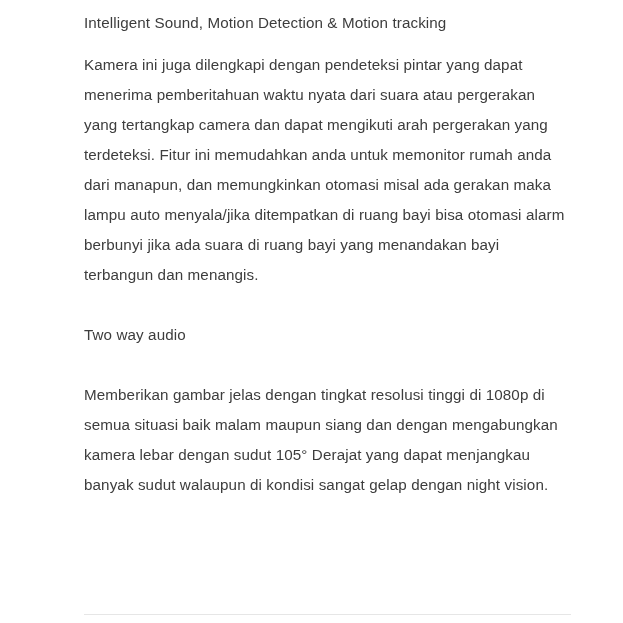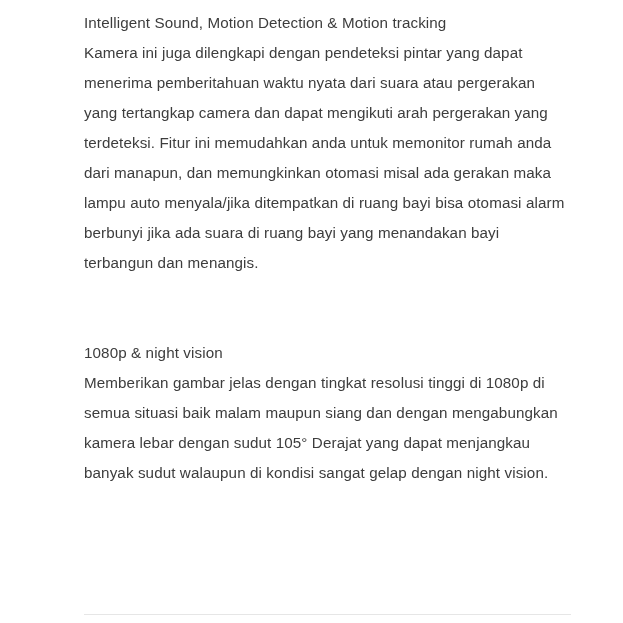--- a/index.html
+++ b/index.html
@@ -26,21 +26,21 @@
     font-size: 15.2px;
     line-height: 30px;
     letter-spacing: 0.1px;
     font-weight: 400;
   }
   .para {
     margin: 0;
     white-space: pre-wrap;
   }
   .para + .para {
-    margin-top: 0;
+    margin-top: 12px;
   }
   .spacer {
     height: 30px;
   }
   .heading-line {
     margin: 0;
     color: #3d3d3d;
   }
   .bottom-rule {
     position: absolute;
@@ -55,21 +55,21 @@
 <body>
 
 <div class="page">
   <div class="doc-body">
 
     <p class="para heading-line">Intelligent Sound, Motion Detection &amp; Motion tracking</p>
     <p class="para">Kamera ini juga dilengkapi dengan pendeteksi pintar yang dapat menerima pemberitahuan waktu nyata dari suara atau pergerakan yang tertangkap camera dan dapat mengikuti arah pergerakan yang terdeteksi. Fitur ini memudahkan anda untuk memonitor rumah anda dari manapun, dan memungkinkan otomasi misal ada gerakan maka lampu auto menyala/jika ditempatkan di ruang bayi bisa otomasi alarm berbunyi jika ada suara di ruang bayi yang menandakan bayi terbangun dan menangis.</p>
 
     <div class="spacer"></div>
 
+    <p class="para heading-line">Two way audio</p>
 
     <div class="spacer"></div>
 
-    <p class="para heading-line">1080p &amp; night vision</p>
     <p class="para">Memberikan gambar jelas dengan tingkat resolusi tinggi di 1080p di semua situasi baik malam maupun siang dan dengan mengabungkan kamera lebar dengan sudut 105° Derajat yang dapat menjangkau banyak sudut walaupun di kondisi sangat gelap dengan night vision.</p>
 
   </div>
   <div class="bottom-rule"></div>
 </div>
 
 </body></html>

